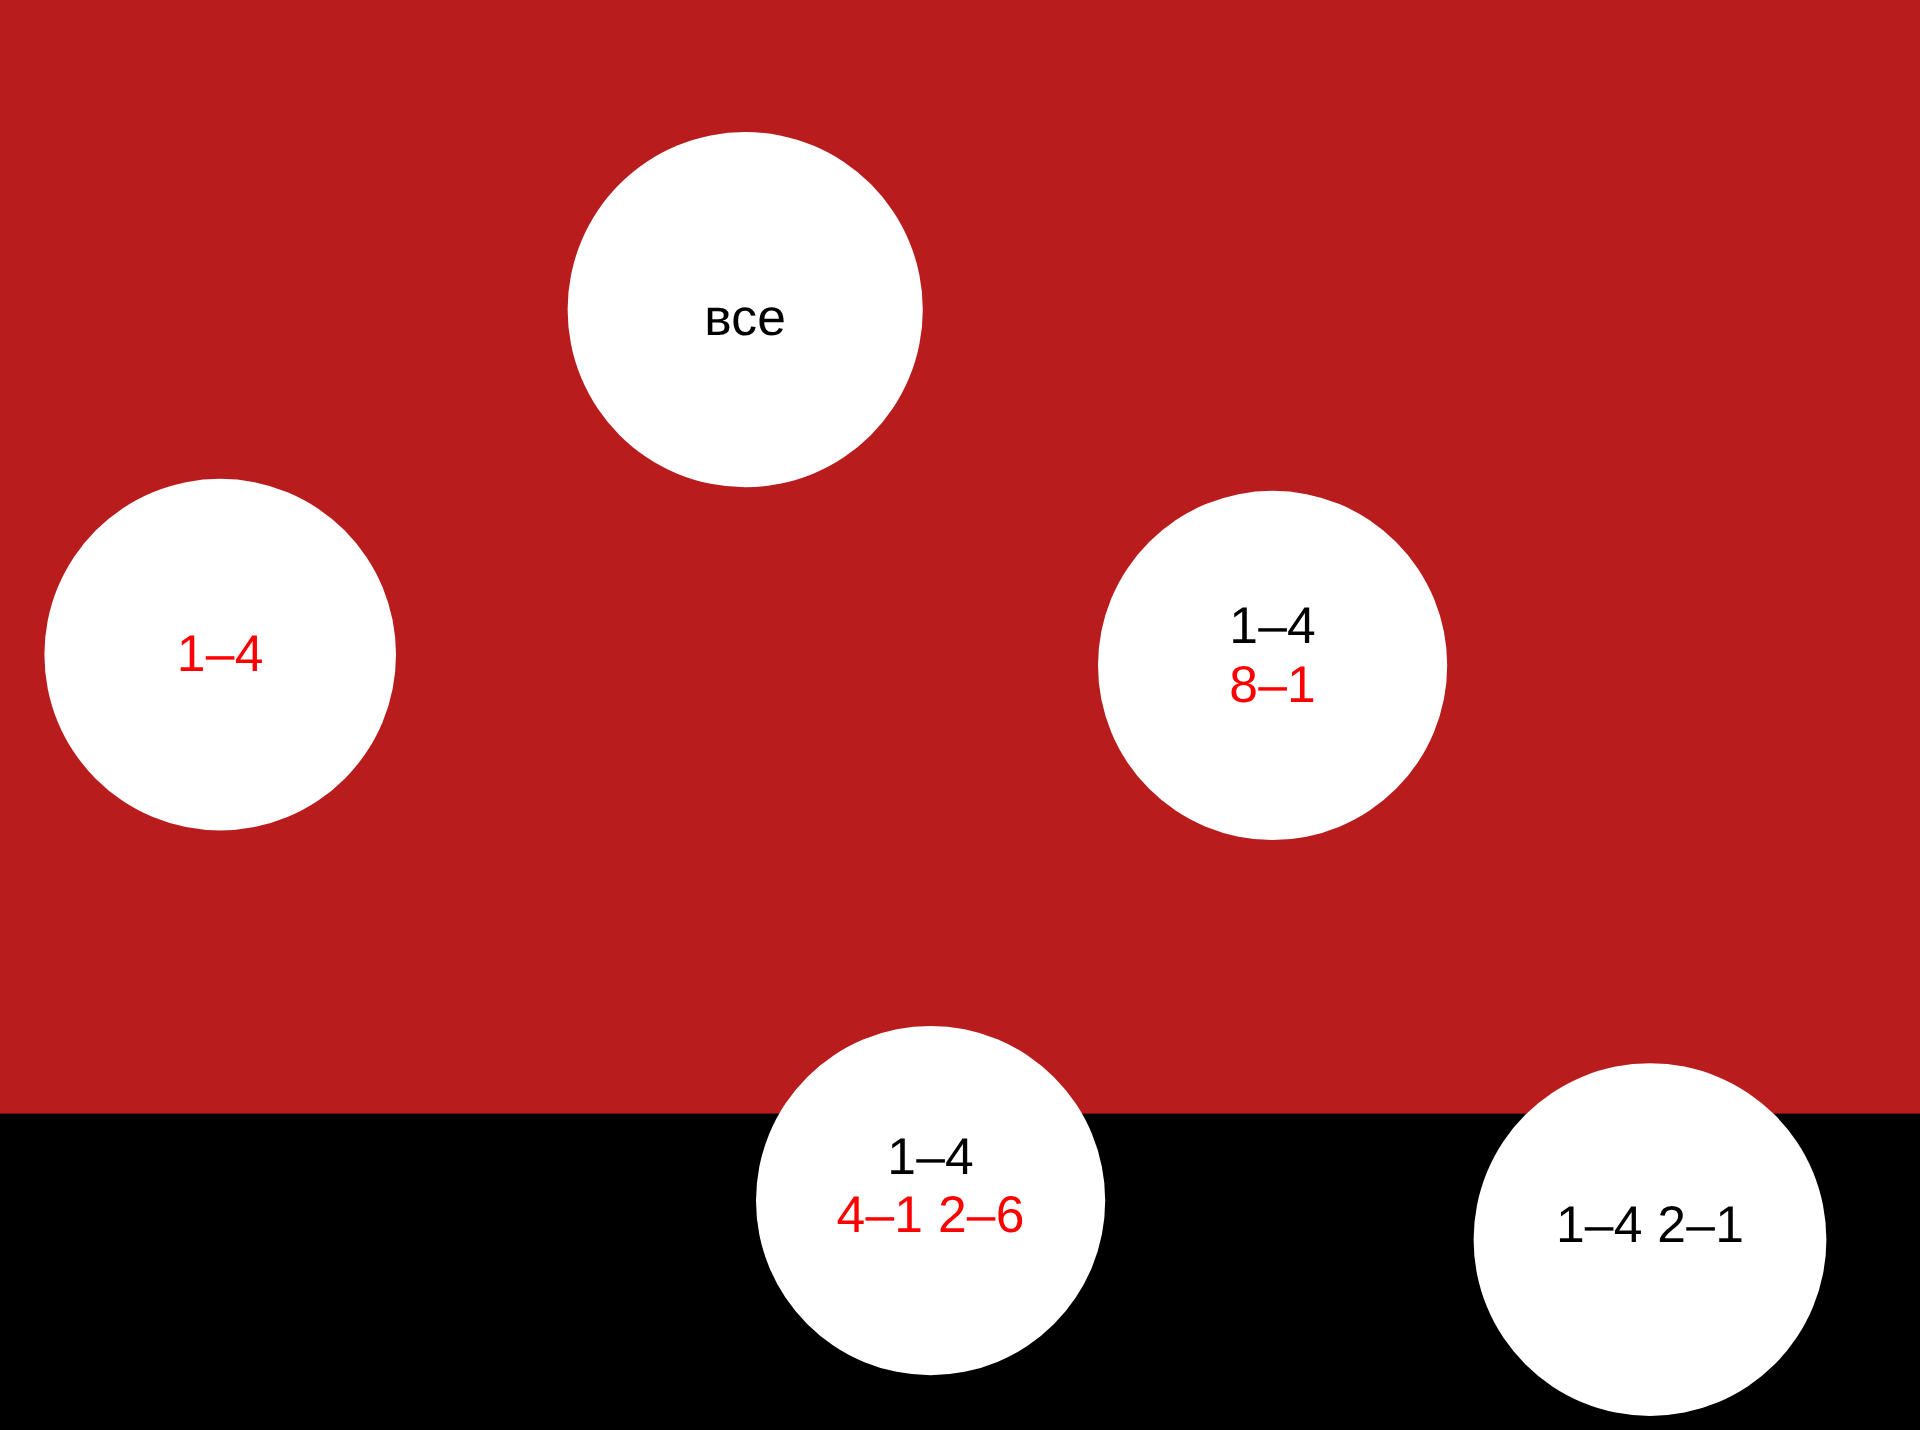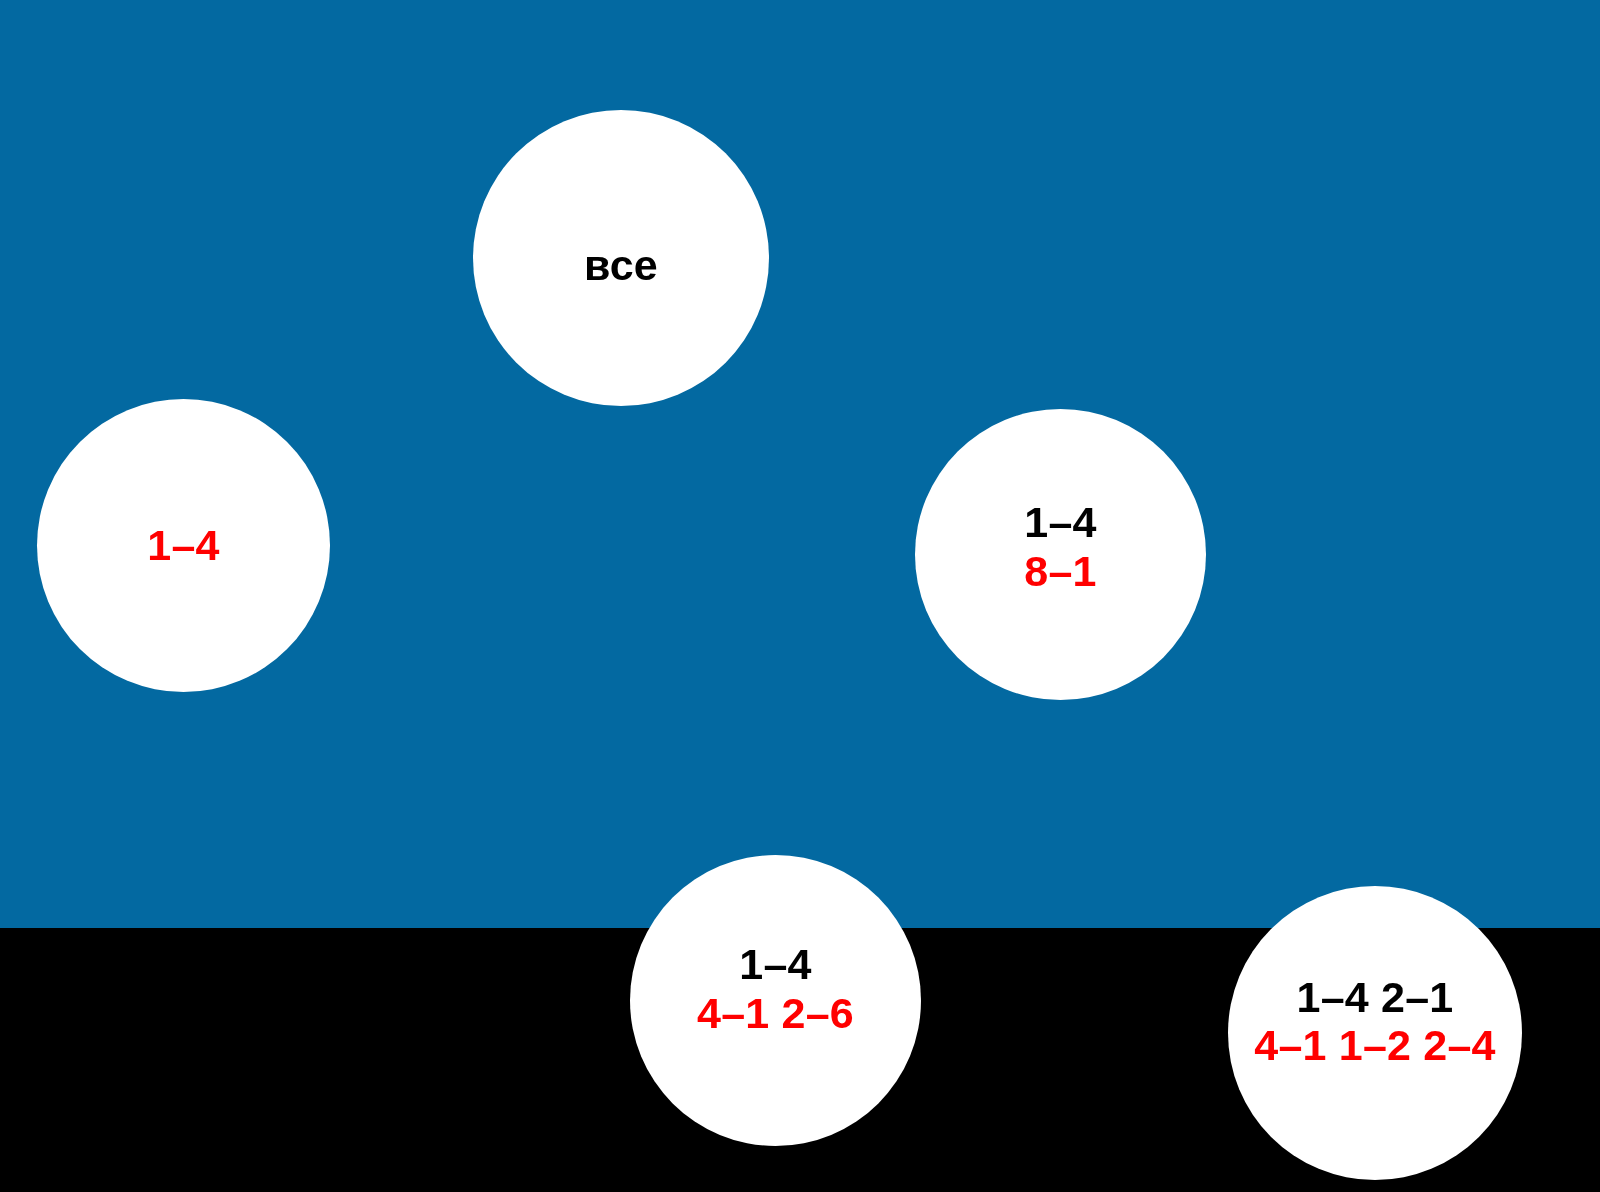--- a/index.html
+++ b/index.html
@@ -11,22 +11,21 @@
     width: 1600px;
     height: 1192px;
     background: #000000;
     font-family: "Liberation Sans", "DejaVu Sans", sans-serif;
     overflow: hidden;
   }
   #canvas {
     position: relative;
     width: 1600px;
     height: 928px;
-    background: #0369a1;
-    font-weight: bold;
+    background: #b91c1c;
   }
   .node {
     position: absolute;
     border-radius: 50%;
     background: #ffffff;
     display: flex;
     flex-direction: column;
     align-items: center;
     justify-content: center;
     box-sizing: border-box;
@@ -92,17 +91,16 @@
   <div class="node" id="node-bottom-mid">
     <div class="node-text">
       <span class="node-line line-black">1–4</span>
       <span class="node-line line-red">4–1 2–6</span>
     </div>
   </div>
 
   <div class="node" id="node-bottom-rt">
     <div class="node-text">
       <span class="node-line line-black">1–4 2–1</span>
-      <span class="node-line line-red">4–1 1–2 2–4</span>
     </div>
   </div>
 
 </div>
 
 </body></html>

